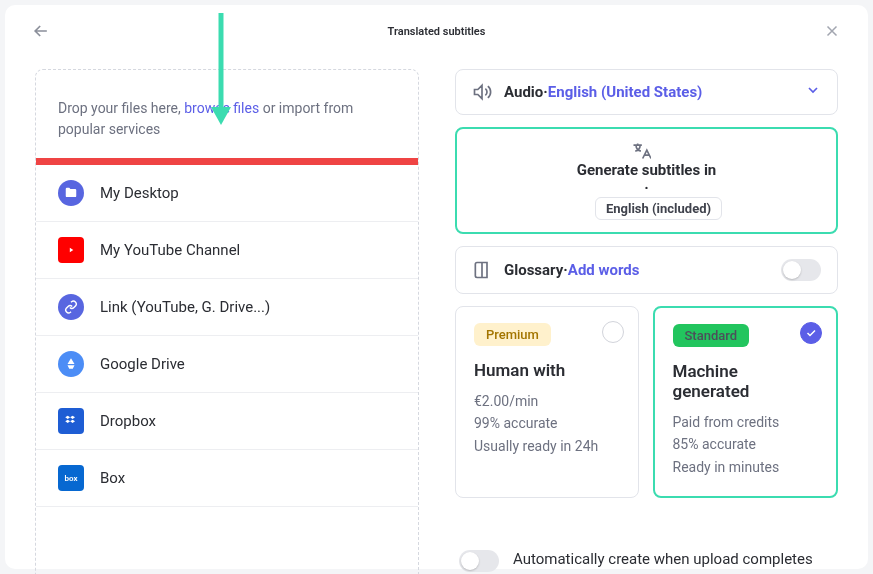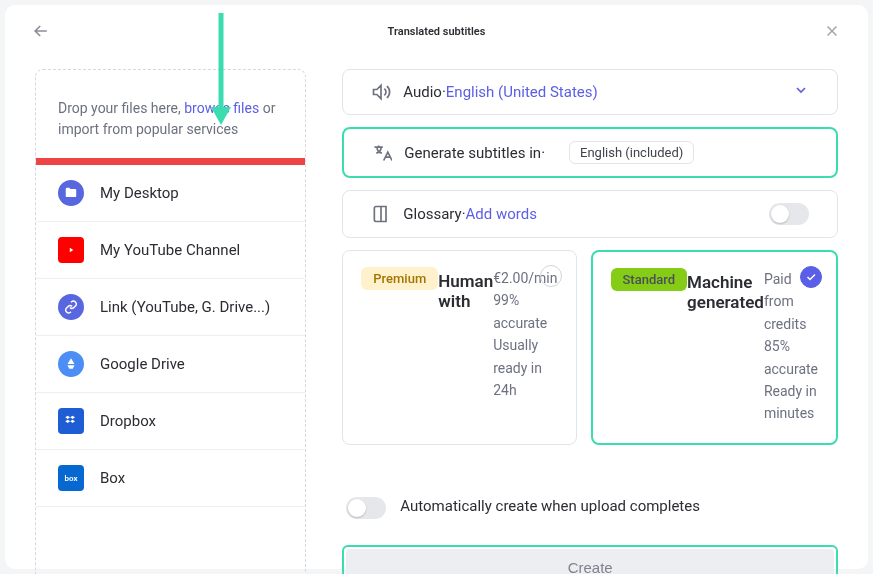--- a/index.html
+++ b/index.html
@@ -45,36 +45,36 @@
 .ic-db{background:#1e5dd4;border-radius:4px;}
 .ic-box{background:#0768d1;border-radius:4px;font-size:8px;font-weight:600;}
 .ic-zoom{background:#3b8cf1;}
 
 
 .services::-webkit-scrollbar{width:8px;}
 .services::-webkit-scrollbar-thumb{background:#c4c6cc;border-radius:4px;}
 .services::-webkit-scrollbar-track{background:transparent;}
 
 .right { flex:1; display:flex; flex-direction:column; gap:12px; }
-.row { border:1px solid #e2e4ea; border-radius:8px; padding:12px 28px; display:flex; align-items:center; font-size:15px; color:#2b2d33; cursor:pointer; }
+.row { border:1px solid #e2e4ea; border-radius:8px; padding:12px 16px; display:flex; align-items:center; font-size:15px; color:#2b2d33; cursor:pointer;font-weight:bold; }
 .row .lead-ic{width:20px;height:20px;margin-right:12px;color:#6d7180;display:flex;align-items:center;justify-content:center;}
 .row .link{color:#5b5ee7;}
 .row .chev{margin-left:auto;color:#5b5ee7;}
 .pill { display:inline-block;border:1px solid #e2e4ea;border-radius:6px;padding:3px 10px;font-size:13px;margin-left:24px;color:#40434d; }
 .hl { border:2px solid #3bdcb0; border-radius:8px; }
-.hl .row{border:0;}
+.hl .row{border:0;flex-direction:column;}
 
 .toggle { width:40px;height:22px;border-radius:11px;background:#e6e7eb;position:relative;flex-shrink:0; }
 .toggle::after{content:"";position:absolute;left:2px;top:2px;width:18px;height:18px;border-radius:50%;background:#fff;box-shadow:0 1px 2px rgba(0,0,0,0.2);}
 
 .plans{display:flex;gap:14px;}
-.plan { flex:1; border:1px solid #e2e4ea; border-radius:8px; padding:16px 18px 18px; display:flex; flex-direction:row; position:relative; }
+.plan { flex:1; border:1px solid #e2e4ea; border-radius:8px; padding:16px 18px 18px; display:flex; flex-direction:column; gap:10px; position:relative; }
 .plan .badge { display:inline-block; padding:4px 12px; border-radius:6px; font-size:13px; font-weight:500; align-self:flex-start; }
 .badge-premium{background:#fff1cc;color:#a37500;}
-.badge-standard{background:#84cc16;color:#4c4f5a;}
+.badge-standard{background:#22c55e;color:#4c4f5a;}
 .plan h3{font-size:17px;font-weight:600;color:#2b2d33;margin-top:4px;}
 .plan .meta{font-size:14px;color:#6d7180;line-height:1.6;}
 .radio{width:22px;height:22px;border-radius:50%;border:1.5px solid #d2d4db;position:absolute;right:14px;top:14px;}
 .radio.selected{background:#5b5ee7;border-color:#5b5ee7;display:flex;align-items:center;justify-content:center;}
 .radio.selected svg{width:12px;height:12px;color:#fff;}
 .plan.hl{border:2px solid #3bdcb0;}
 
 .auto-row{display:flex;align-items:flex-start;gap:14px;padding:6px 4px;margin-top:auto;margin-top:34px;}
 .auto-row .toggle{}
 .auto-row span{font-size:15px;color:#2b2d33;}

